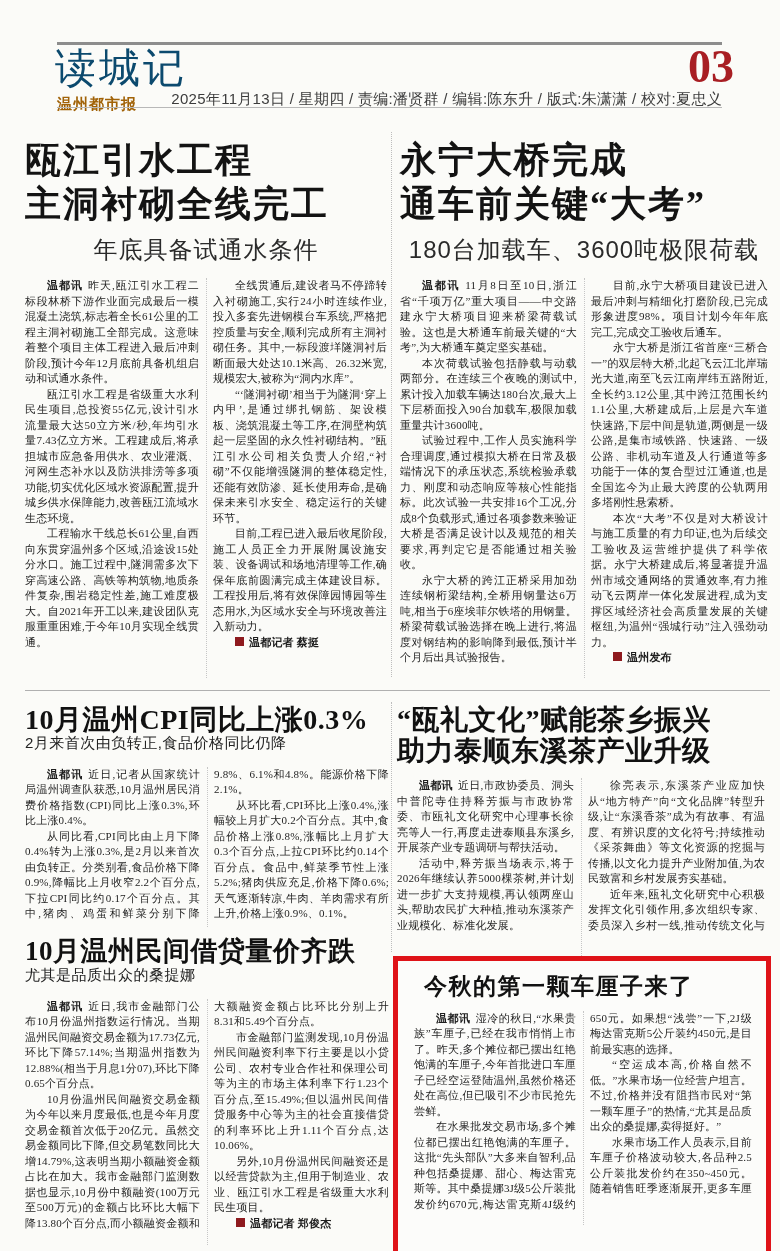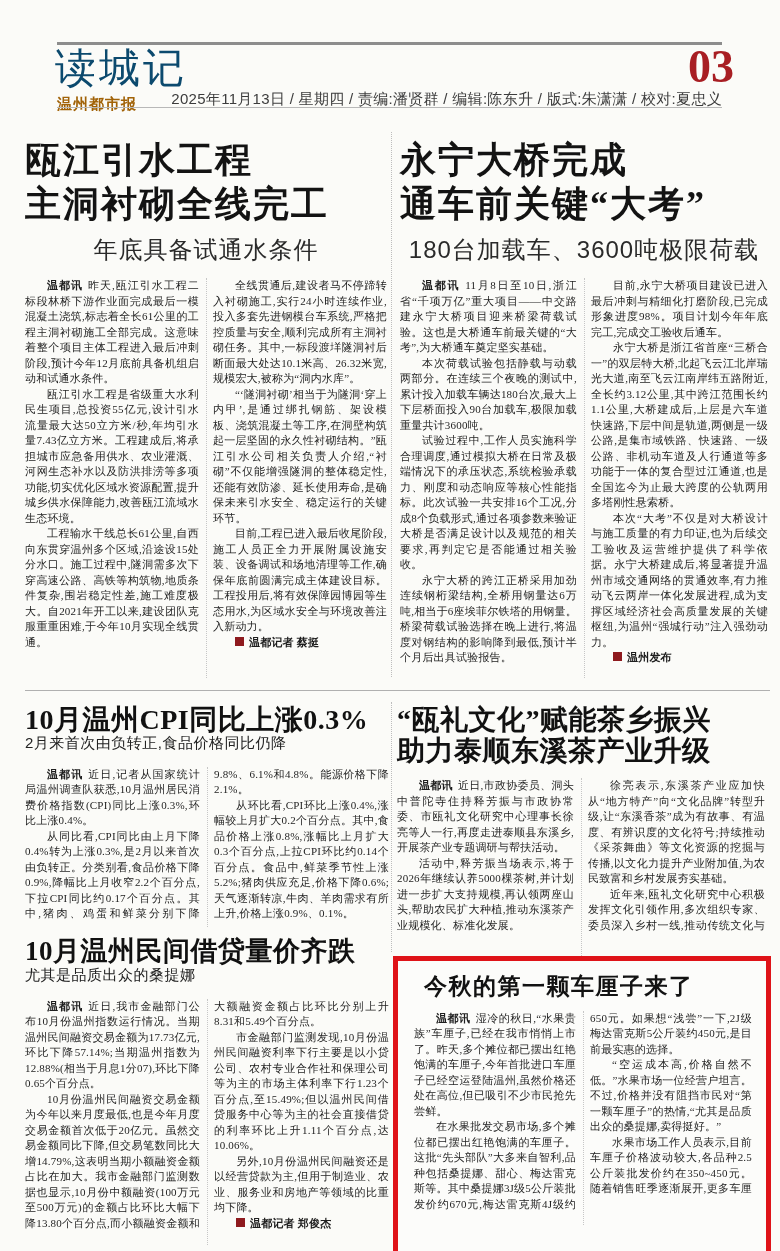--- a/index.html
+++ b/index.html
@@ -106,21 +106,21 @@
     </div>
   </div>
 
   <div class="article a-mid" style="left:25px; top:936px; width:364px;">
     <h2 style="font-size:27px;">10月温州民间借贷量价齐跌</h2>
     <div class="subhead">尤其是品质出众的桑提娜</div>
     <div class="body" style="height:246px;">
       <p><span class="lead">温都讯</span><span>近日,我市金融部门公布10月份温州指数运行情况。当期温州民间融资交易金额为17.73亿元,环比下降57.14%;当期温州指数为12.88%(相当于月息1分07),环比下降0.65个百分点。</span></p>
       <p>10月份温州民间融资交易金额为今年以来月度最低,也是今年月度交易金额首次低于20亿元。虽然交易金额同比下降,但交易笔数同比大增14.79%,这表明当期小额融资金额占比在加大。我市金融部门监测数据也显示,10月份中额融资(100万元至500万元)的金额占比环比大幅下降13.80个百分点,而小额融资金额和大额融资金额占比环比分别上升8.31和5.49个百分点。</p>
       <p>市金融部门监测发现,10月份温州民间融资利率下行主要是以小贷公司、农村专业合作社和保理公司等为主的市场主体利率下行1.23个百分点,至15.49%;但以温州民间借贷服务中心等为主的社会直接借贷的利率环比上升1.11个百分点,达10.06%。</p>
-      <p>另外,10月份温州民间融资还是以经营贷款为主,但用于制造业、农业、服务业和房地产等领域的比重均下降。</p>
+      <p>另外,10月份温州民间融资还是以经营贷款为主,但用于制造业、农业、瓯江引水工程是省级重大水利民生项目。</p>
       <p class="byline"><span class="sq"></span><span>温都记者 郑俊杰</span></p>
     </div>
   </div>
 
   <div class="cherry-box">
     <h2>今秋的第一颗车厘子来了</h2>
     <div class="body">
       <p><span class="lead">温都讯</span><span>湿冷的秋日,“水果贵族”车厘子,已经在我市悄悄上市了。昨天,多个摊位都已摆出红艳饱满的车厘子,今年首批进口车厘子已经空运登陆温州,虽然价格还处在高位,但已吸引不少市民抢先尝鲜。</span></p>
       <p>在水果批发交易市场,多个摊位都已摆出红艳饱满的车厘子。这批“先头部队”大多来自智利,品种包括桑提娜、甜心、梅达雷克斯等。其中桑提娜3J级5公斤装批发价约670元,梅达雷克斯4J级约650元。如果想“浅尝”一下,2J级梅达雷克斯5公斤装约450元,是目前最实惠的选择。</p>
       <p>“空运成本高,价格自然不低。”水果市场一位经营户坦言。不过,价格并没有阻挡市民对“第一颗车厘子”的热情,“尤其是品质出众的桑提娜,卖得挺好。”</p>

